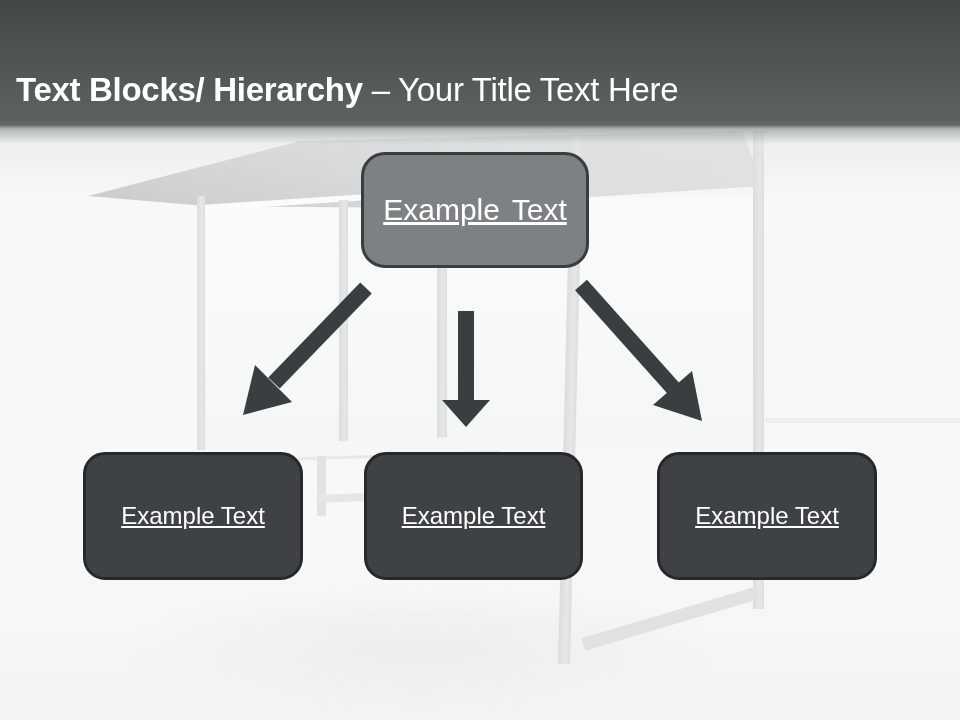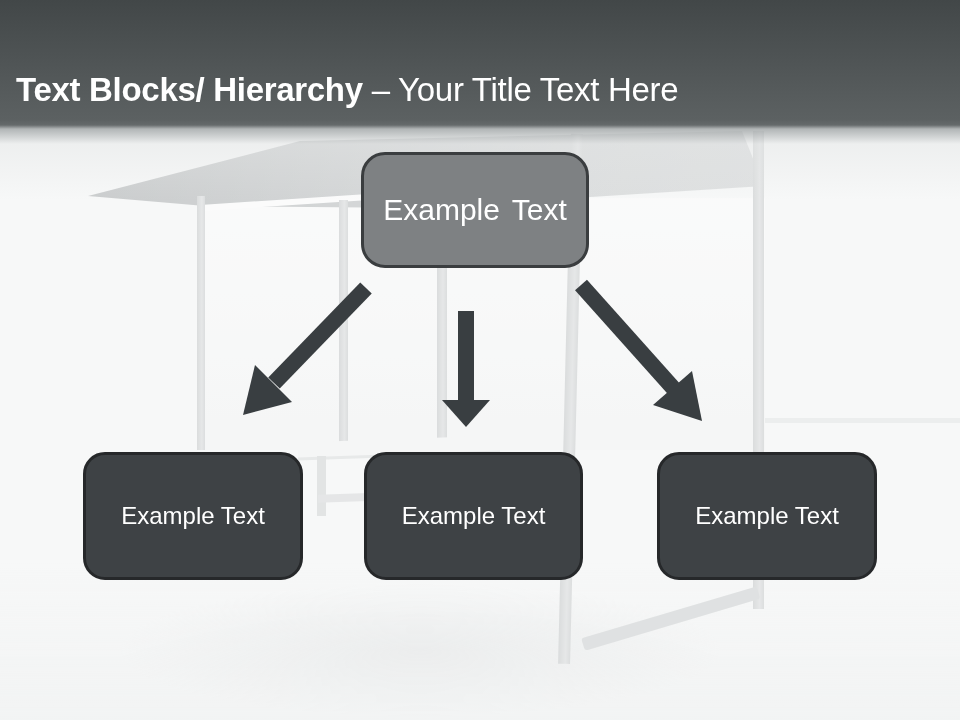--- a/index.html
+++ b/index.html
@@ -43,21 +43,21 @@
       rgba(226,228,228,.45) 72%,
       rgba(248,249,249,0) 100%);}
 
   .title{position:absolute;left:0;top:51px;width:960px;margin:16px;text-align:left;
     color:#ffffff;font-size:33px;font-weight:400;letter-spacing:-.3px;line-height:46px;white-space:nowrap;}
   .title .t-bold{font-weight:700;}
   .title .t-reg{margin-left:9px;font-weight:400;}
 
   
   .box{position:absolute;display:flex;align-items:center;justify-content:center;
-    color:#ffffff;text-align:center;box-sizing:border-box;}
+    color:#ffffff;text-align:center;box-sizing:border-box;text-decoration:underline;}
   .root-box{left:361px;top:152px;width:228px;height:116px;border-radius:24px;
     background:#7e8183;border:3px solid #3a3d3f;font-size:30px;word-spacing:4px;}
   .child-box{top:452px;height:128px;border-radius:22px;
     background:#3e4245;border:3px solid #26282a;font-size:24px;}
   .child-1{left:83px;width:220px;}
   .child-2{left:364px;width:219px;}
   .child-3{left:657px;width:220px;}
 
   .arrows{position:absolute;left:0;top:0;width:960px;height:720px;pointer-events:none;}
   .arrows line{stroke:#393e41;stroke-width:16;}

